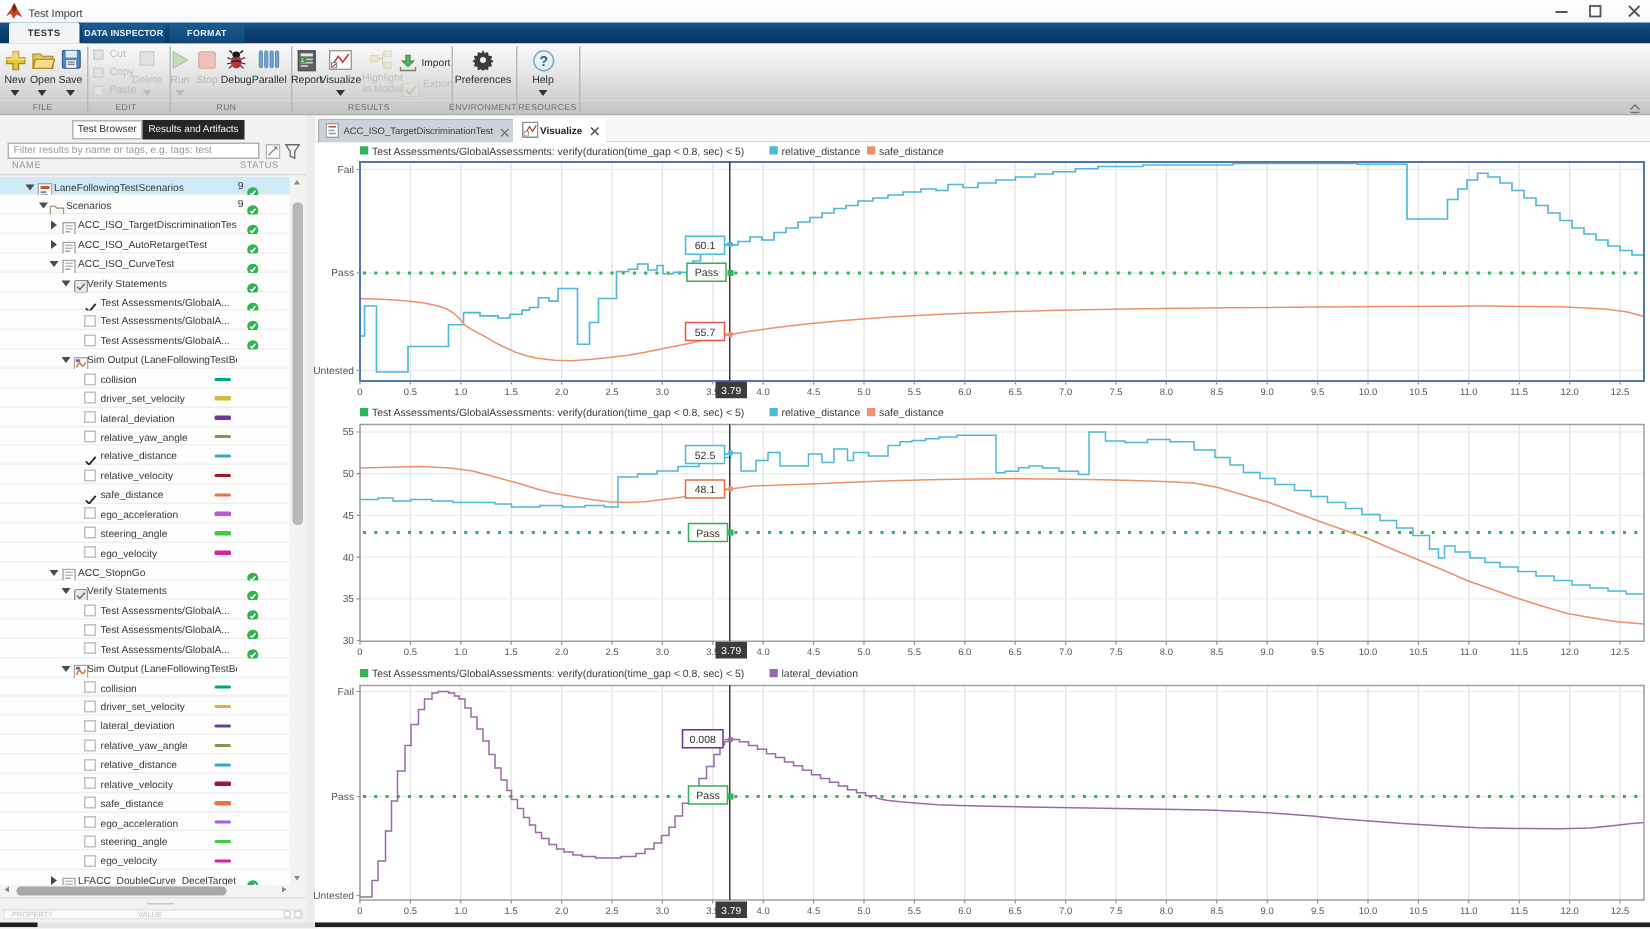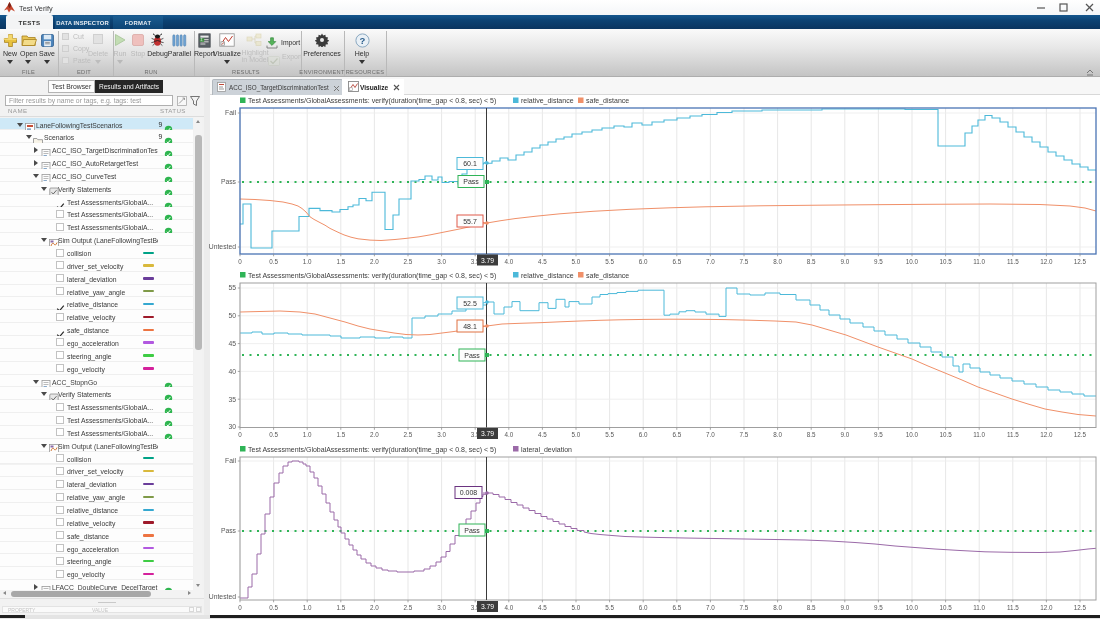--- a/index.html
+++ b/index.html
@@ -2,21 +2,21 @@
 <html><head><meta charset="utf-8"><style>
 *{margin:0;padding:0;box-sizing:border-box}
 body{width:1100px;height:619px;overflow:hidden;font-family:"Liberation Sans",sans-serif;position:relative;background:#fff}
 .abs{position:absolute}
 </style></head><body>
 <div class="abs" style="left:0;top:0;width:1100px;height:15px;background:linear-gradient(180deg,#ffffff,#f4f6f8)">
 <svg class="abs" style="left:4px;top:2px" width="11" height="11" viewBox="0 0 11 11">
       <path d="M5.5 0 L7.3 3.6 L11 9.5 L7 7.6 L5 10.5 L3.2 7.2 L0 8.6 L3.8 3.4 Z" fill="#c5452c"></path>
       <path d="M5.5 0 L7.3 3.6 L5.6 6.2 L3.8 3.4 Z" fill="#7a2317"></path>
     </svg>
-<span class="abs" style="left:19px;top:3.5px;font-size:7.3px;color:#3a3a3a">Test Verify</span>
+<span class="abs" style="left:19px;top:3.5px;font-size:7.3px;color:#3a3a3a">Test Import</span>
 <svg class="abs" style="left:1034px;top:2px" width="66" height="11" viewBox="0 0 66 11">
       <line x1="3" y1="6" x2="11" y2="6" stroke="#555" stroke-width="1.2"></line>
       <rect x="26" y="2" width="7" height="7" fill="none" stroke="#555" stroke-width="1.2"></rect>
       <line x1="52" y1="2" x2="59" y2="9" stroke="#555" stroke-width="1.2"></line>
       <line x1="59" y1="2" x2="52" y2="9" stroke="#555" stroke-width="1.2"></line>
     </svg>
 </div>
 <div class="abs" style="left:0;top:15px;width:1100px;height:14px;background:linear-gradient(180deg,#15578e 0%,#0c4273 40%,#0a3560 100%)">
 <div class="abs" style="left:6px;top:0;width:47px;height:14px;background:#f3f4f5;border-radius:2px 2px 0 0;text-align:center;font-size:6.2px;font-weight:bold;color:#333;line-height:15px;letter-spacing:.4px">TESTS</div>
 <div class="abs" style="left:55px;top:1px;width:55px;height:13px;background:linear-gradient(180deg,#1a5c91,#0e4575);text-align:center;font-size:5.9px;font-weight:bold;color:#e8eef4;line-height:14px;letter-spacing:.1px;white-space:nowrap">DATA INSPECTOR</div>

